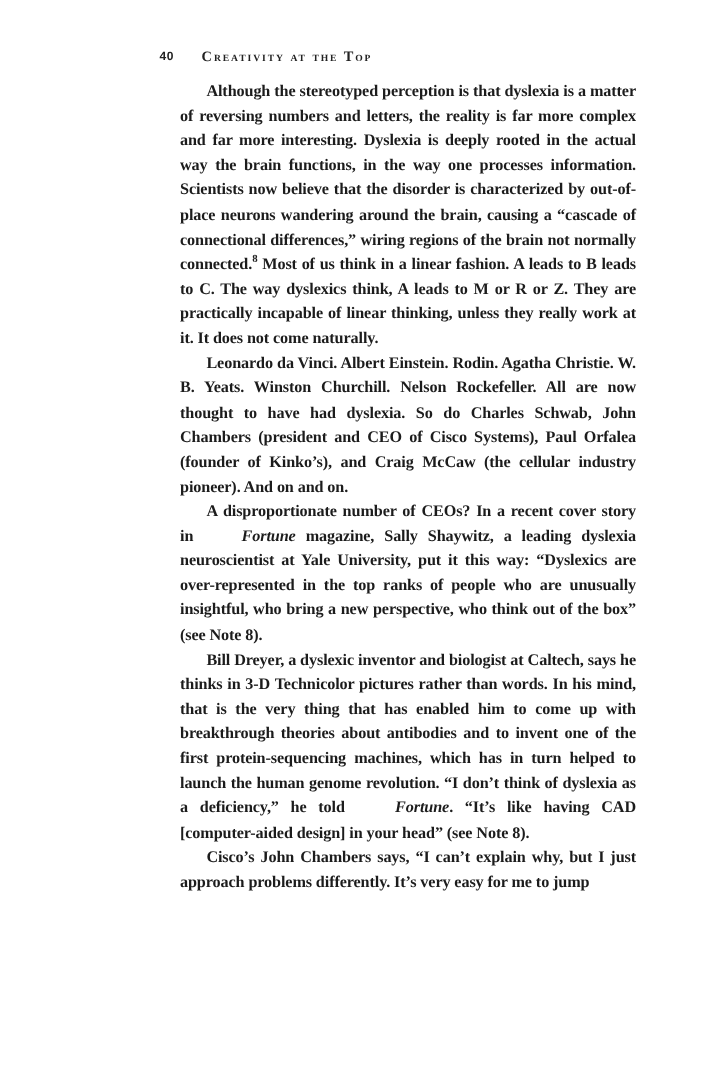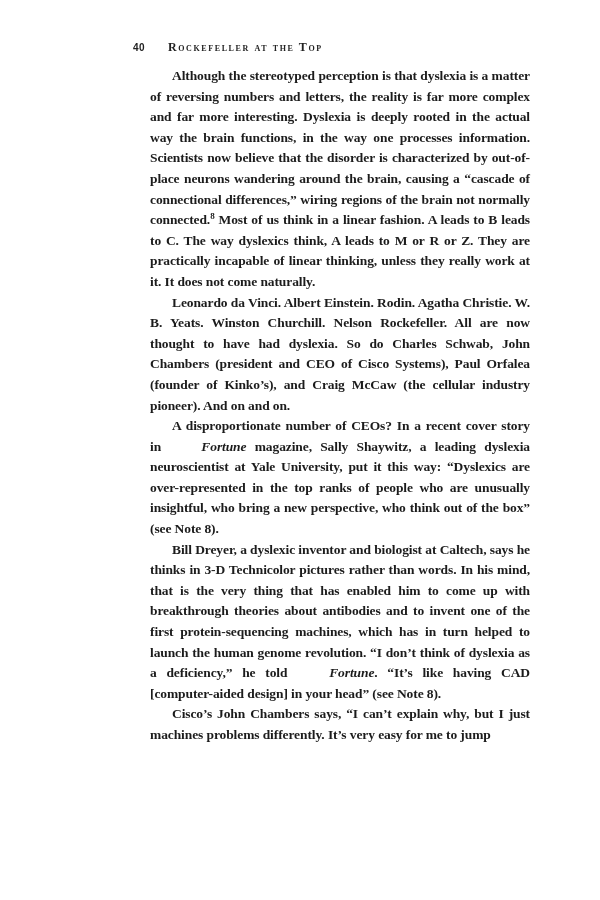--- a/index.html
+++ b/index.html
@@ -66,23 +66,23 @@
     vertical-align: super;
     line-height: 0;
   }
 </style>
 </head>
 <body>
 
 <div class="page">
   <div class="running-header">
     <span class="page-number">40</span>
-    <span class="header-title">Rockefeller at the Top</span>
+    <span class="header-title">Creativity at the Top</span>
   </div>
 
   <div class="body-text">
       <p class="indent"><span>Although the stereotyped perception is that dyslexia is a matter of reversing numbers and letters, the reality is far more complex and far more interesting. Dyslexia is deeply rooted in the actual way the brain functions, in the way one processes information. Scientists now believe that the disorder is characterized by out-of-place neurons wandering around the brain, causing a “cascade of connectional differences,” wiring regions of the brain not normally connected.</span><span class="run-sup">8</span><span> Most of us think in a linear fashion. A leads to B leads to C. The way dyslexics think, A leads to M or R or Z. They are practically incapable of linear thinking, unless they really work at it. It does not come naturally.</span></p>
       <p class="indent"><span>Leonardo da Vinci. Albert Einstein. Rodin. Agatha Christie. W. B. Yeats. Winston Churchill. Nelson Rockefeller. All are now thought to have had dyslexia. So do Charles Schwab, John Chambers (president and CEO of Cisco Systems), Paul Orfalea (founder of Kinko’s), and Craig McCaw (the cellular industry pioneer). And on and on.</span></p>
       <p class="indent"><span>A disproportionate number of CEOs? In a recent cover story in </span><span class="run-i">Fortune</span><span> magazine, Sally Shaywitz, a leading dyslexia neuroscientist at Yale University, put it this way: “Dyslexics are over-represented in the top ranks of people who are unusually insightful, who bring a new perspective, who think out of the box” (see Note 8).</span></p>
       <p class="indent"><span>Bill Dreyer, a dyslexic inventor and biologist at Caltech, says he thinks in 3-D Technicolor pictures rather than words. In his mind, that is the very thing that has enabled him to come up with breakthrough theories about antibodies and to invent one of the first protein-sequencing machines, which has in turn helped to launch the human genome revolution. “I don’t think of dyslexia as a deficiency,” he told </span><span class="run-i">Fortune</span><span>. “It’s like having CAD [computer-aided design] in your head” (see Note 8).</span></p>
-      <p class="indent"><span>Cisco’s John Chambers says, “I can’t explain why, but I just machines problems differently. It’s very easy for me to jump</span></p>
+      <p class="indent"><span>Cisco’s John Chambers says, “I can’t explain why, but I just approach problems differently. It’s very easy for me to jump</span></p>
     </div>
 </div>
 
 </body></html>

